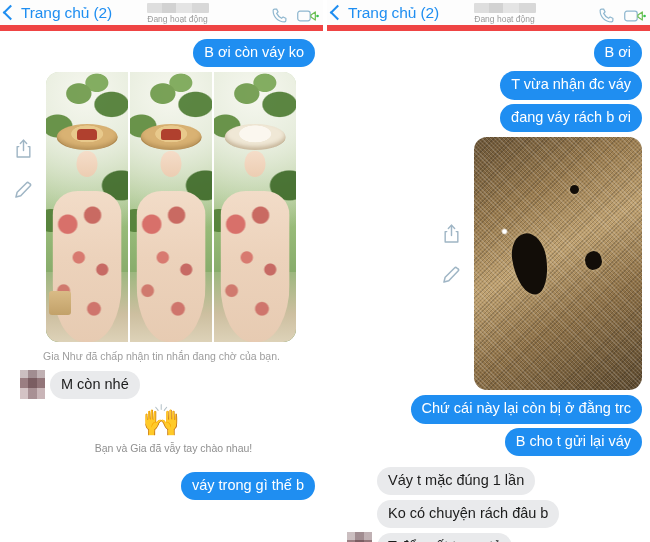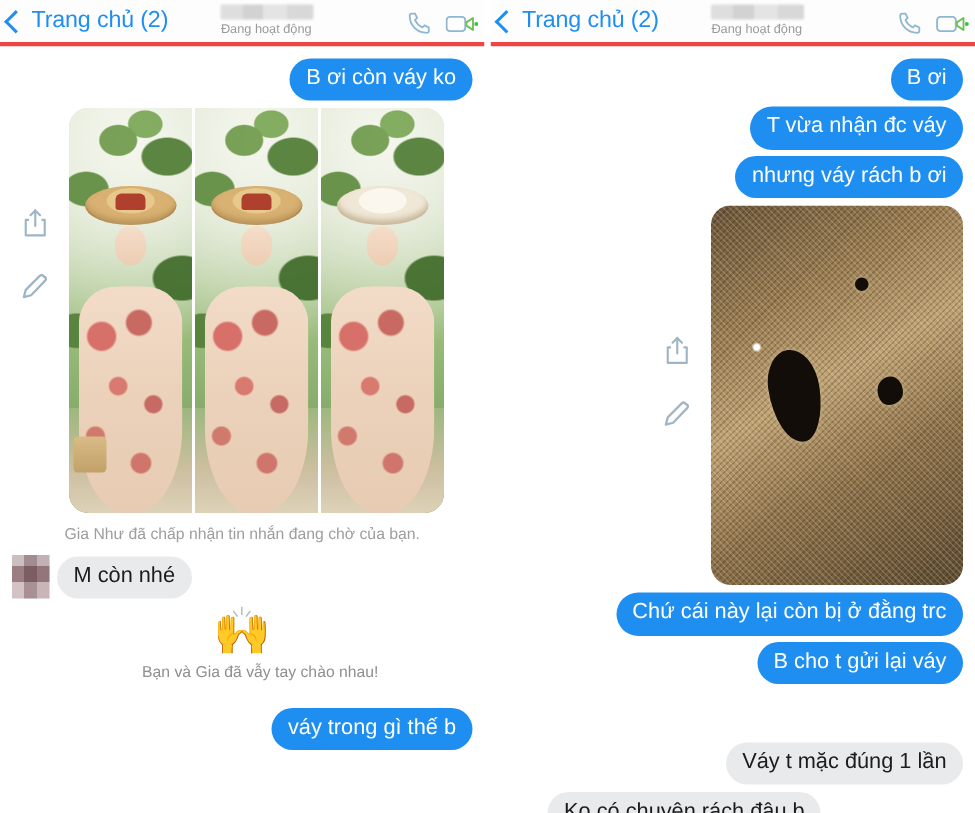--- a/index.html
+++ b/index.html
@@ -19,21 +19,21 @@
   .panel.left { border-right: 2px solid #ffffff; }
   .panel.right { border-left: 2px solid #ffffff; }
 
   
   .header {
     height: 31px;
     background: #fdfdfd;
     display: flex;
     align-items: center;
     position: relative;
-    border-bottom: 3px solid #ef4444;
+    border-bottom: 6px solid #ef4444;
   }
   .back-group {
     display: flex; align-items: center;
     padding-left: 5px;
     flex: 0 0 auto;
   }
   .chev {
     width: 11px; height: 11px;
     border-left: 2.6px solid #1f8ef1;
     border-bottom: 2.6px solid #1f8ef1;
@@ -72,21 +72,21 @@
   }
   .ic-phone, .ic-video { display: block; }
 
   
   .thread {
     position: relative;
     height: 511px;
     padding: 6px 0 0 0;
     background: #ffffff;
   }
-  .row { display: flex; align-items: flex-end; padding: 2px 8px; }
+  .row { display: flex; align-items: flex-end; padding: 2px 8px; margin-left: 12px; }
   .row.out { justify-content: flex-end; }
   .row.in { justify-content: flex-start; }
 
   .bubble {
     max-width: 235px;
     padding: 5px 11px 6px;
     border-radius: 15px;
     font-size: 14.5px;
     line-height: 1.2;
     white-space: nowrap;
@@ -396,21 +396,21 @@
 
   <div class="thread">
 
     <div class="row out">
       <div class="bubble out">B ơi</div>
     </div>
     <div class="row out">
       <div class="bubble out">T vừa nhận đc váy</div>
     </div>
     <div class="row out">
-      <div class="bubble out">nhưng váy rách b ơi</div>
+      <div class="bubble out">đang váy rách b ơi</div>
     </div>
 
     <div class="media-row" style="justify-content:flex-end; padding-right:8px;">
       <div class="side-tools" style="padding-top:86px;">
         <span class="tool">
           <svg width="19" height="22" viewBox="0 0 24 26" fill="none" stroke="#8fa9bb" stroke-width="1.8" stroke-linecap="round" stroke-linejoin="round">
             <path d="M6 10H4v13h16V10h-2"></path>
             <path d="M12 2v13"></path>
               <path d="M8 6l4-4 4 4"></path>
           </svg>
@@ -429,21 +429,21 @@
       </div>
     </div>
 
     <div class="row out">
       <div class="bubble out">Chứ cái này lại còn bị ở đằng trc</div>
     </div>
     <div class="row out">
       <div class="bubble out">B cho t gửi lại váy</div>
     </div>
 
-    <div class="row in" style="margin-top:6px;flex-direction:column;">
+    <div class="row in" style="margin-top:6px;">
       <div class="avatar spacer"></div>
       <div class="bubble in">Váy t mặc đúng 1 lần</div>
     </div>
     <div class="row in">
       <div class="avatar spacer"></div>
       <div class="bubble in">Ko có chuyện rách đâu b</div>
     </div>
     <div class="row in">
       <div class="avatar"></div>
       <div class="bubble in">T để suốt trong tủ</div>

